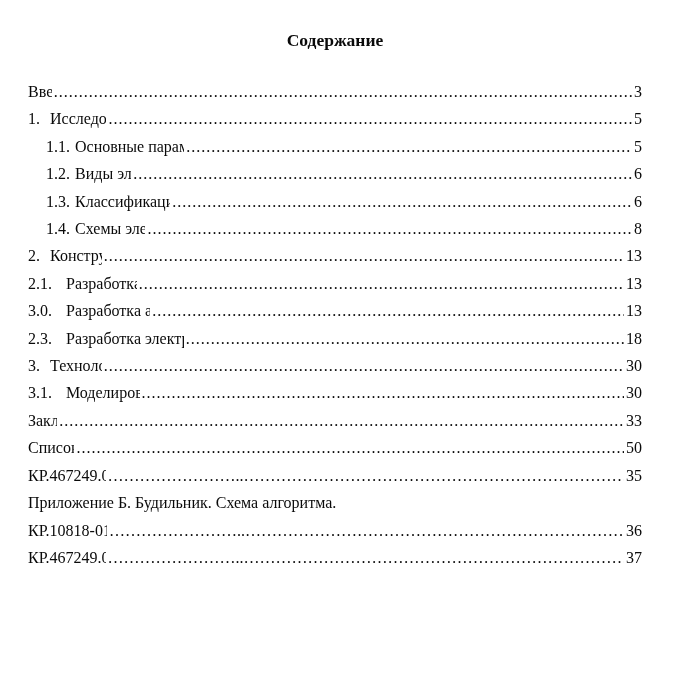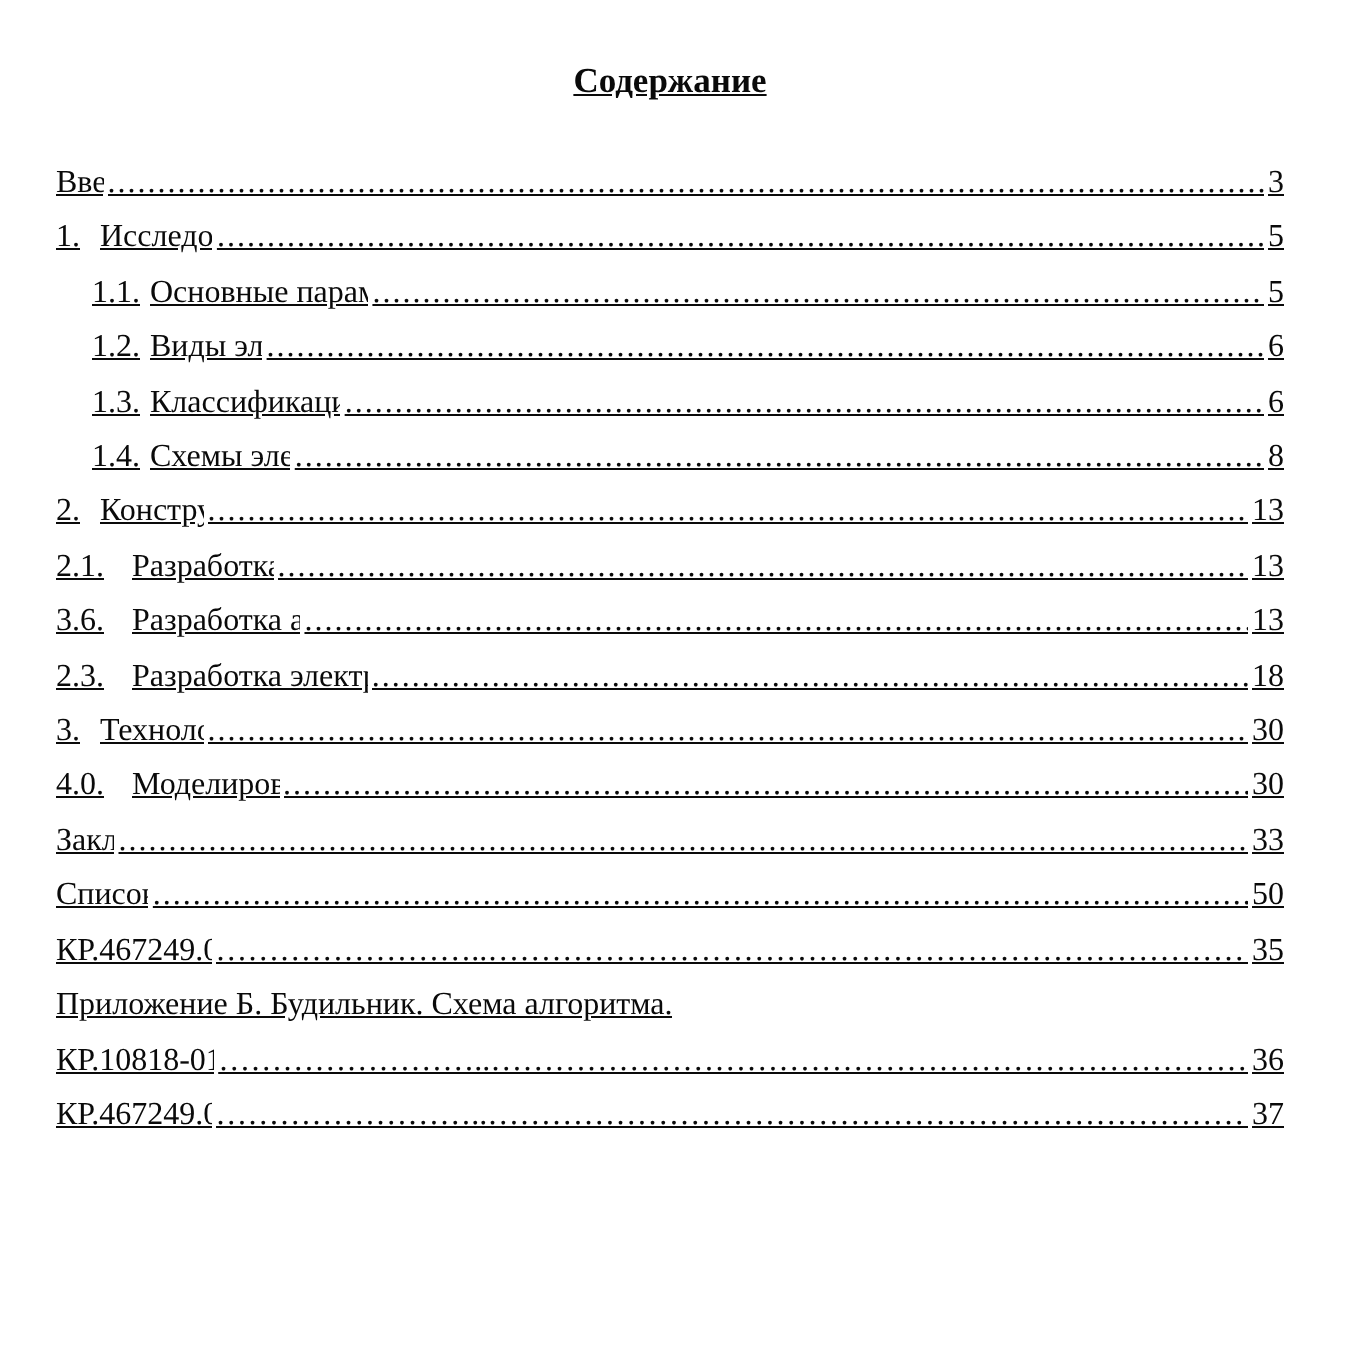--- a/index.html
+++ b/index.html
@@ -9,21 +9,20 @@
     overflow: hidden;
   }
   body {
     font-family: "Liberation Serif", "DejaVu Serif", serif;
     font-size: 16px;
     color: #0a0a0a;
   }
   .page {
     width: 682px; height: 578px;
     padding: 30px 40px 0 28px;
-    text-decoration: underline;
   }
   .doc-title {
     text-align: center;
     font-weight: bold;
     font-size: 17.5px;
     margin-bottom: 27px;
   }
   .toc-row {
     display: flex;
     align-items: baseline;
@@ -109,42 +108,42 @@
     </div>
 
     <div class="toc-row subtab">
       <span class="num">2.1.</span>
       <span class="label">Разработка структуры устройства</span>
       <span class="leader dots"></span>
       <span class="pg">13</span>
     </div>
 
     <div class="toc-row subtab">
-      <span class="num">3.6.</span>
+      <span class="num">3.0.</span>
       <span class="label">Разработка алгоритма работы устройства</span>
       <span class="leader dots"></span>
       <span class="pg">13</span>
     </div>
 
     <div class="toc-row subtab">
       <span class="num">2.3.</span>
       <span class="label">Разработка электрической принципиальной схемы устройства</span>
       <span class="leader dots"></span>
       <span class="pg">18</span>
     </div>
 
     <div class="toc-row chapter">
       <span class="num">3.</span>
       <span class="label">Технологическая часть</span>
       <span class="leader dots"></span>
       <span class="pg">30</span>
     </div>
 
     <div class="toc-row subtab">
-      <span class="num">4.0.</span>
+      <span class="num">3.1.</span>
       <span class="label">Моделирование работы устройства</span>
       <span class="leader dots"></span>
       <span class="pg">30</span>
     </div>
 
     <div class="toc-row">
       <span class="label">Заключение</span>
       <span class="leader dots"></span>
       <span class="pg">33</span>
     </div>

